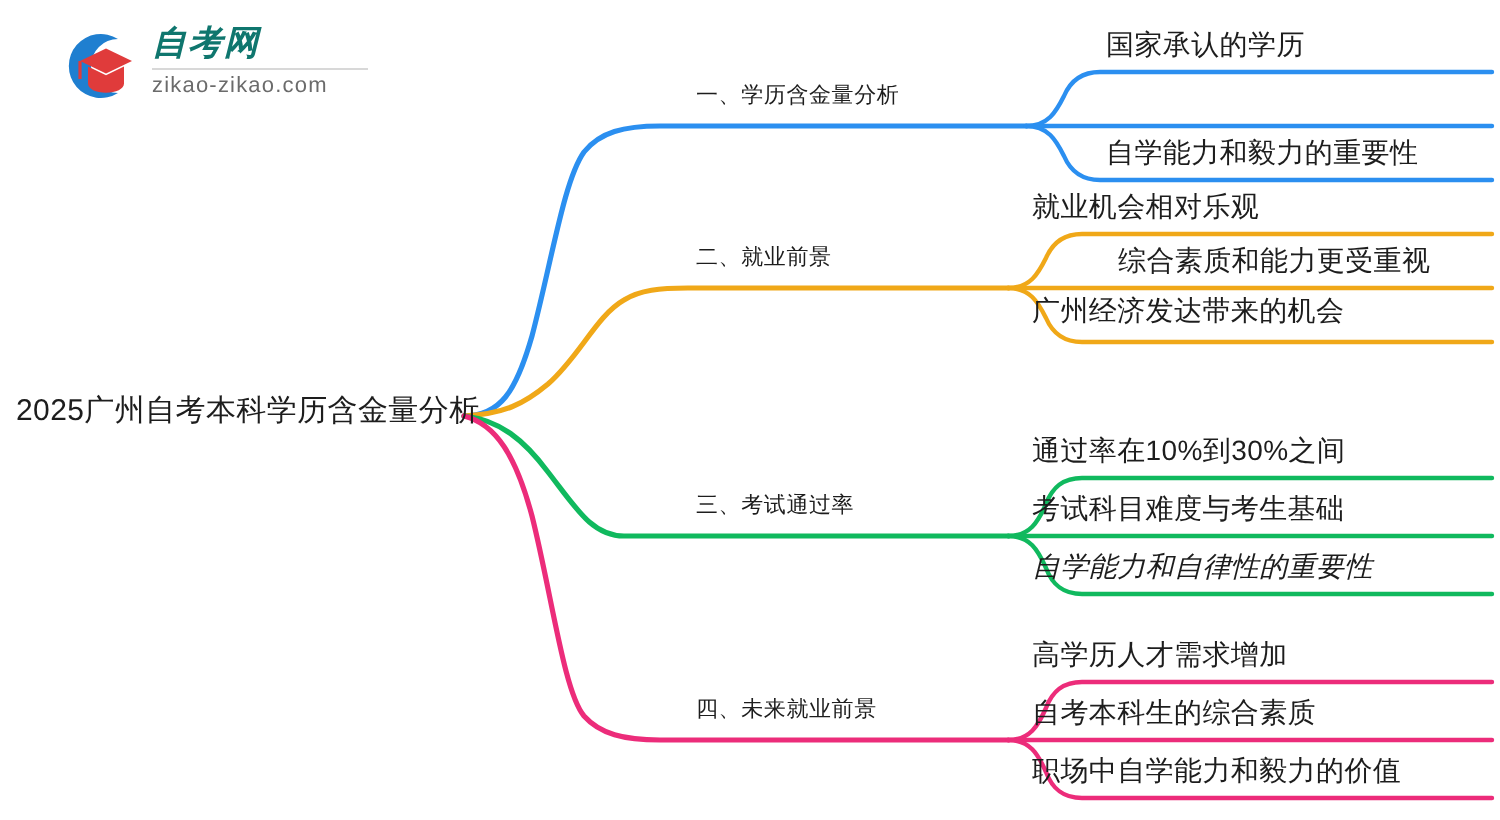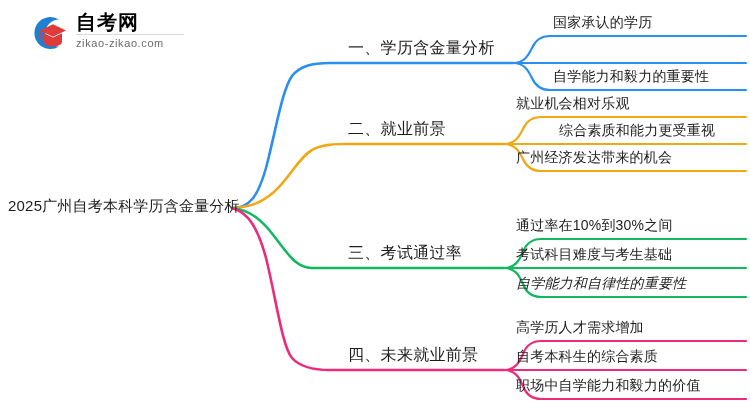--- a/index.html
+++ b/index.html
@@ -42,26 +42,27 @@
     left: 0; top: 2px;
     width: 44px; height: 42px;
   }
   .logo-text-wrap {
     position: absolute;
     left: 48px;
     top: 2px;
     width: 112px;
   }
   .logo-title {
-    font-size: 20px;
+    font-size: 17px;
     font-weight: bold;
-    color: #000000;
+    color: #0f766e;
     letter-spacing: 1px;
     line-height: 20px;
     white-space: nowrap;
+    font-style: italic;
   }
   .logo-rule {
     height: 1px;
     background: #d8d8d8;
     margin: 2px 0 2px 0;
     width: 108px;
   }
   .logo-sub {
     font-size: 11px;
     color: #6b6b6b;
@@ -78,21 +79,21 @@
     font-size: 15px;
     color: #1d1d1d;
     white-space: nowrap;
     letter-spacing: .2px;
     line-height: 20px;
   }
 
   
   .branch-label {
     position: absolute;
-    font-size: 16px;
+    font-size: 11px;
     color: #1d1d1d;
     white-space: nowrap;
     letter-spacing: .3px;
     line-height: 18px;
   }
 
   
   .leaf-label {
     position: absolute;
     font-size: 14px;
@@ -156,21 +157,21 @@
 
   <div class="root-node">2025广州自考本科学历含金量分析</div>
 
   <div class="branch-label" style="left:348px; top:39px;">一、学历含金量分析</div>
   <div class="leaf-label" style="left:553px; top:13px;">国家承认的学历</div>
   <div class="leaf-label" style="left:553px; top:67px;">自学能力和毅力的重要性</div>
 
   <div class="branch-label" style="left:348px; top:120px;">二、就业前景</div>
   <div class="leaf-label" style="left:516px; top:94px;">就业机会相对乐观</div>
   <div class="leaf-label" style="left:516px; top:121px;margin-left:43px;">综合素质和能力更受重视</div>
-  <div class="leaf-label" style="left:516px; top:148px;">广州经济发达带来的机会</div>
+  <div class="leaf-label" style="left:516px; top:148px;font-family:Liberation Mono, monospace;">广州经济发达带来的机会</div>
 
   <div class="branch-label" style="left:348px; top:244px;">三、考试通过率</div>
   <div class="leaf-label" style="left:516px; top:216px;">通过率在10%到30%之间</div>
   <div class="leaf-label" style="left:516px; top:245px;">考试科目难度与考生基础</div>
   <div class="leaf-label" style="left:516px; top:274px;font-style:italic;">自学能力和自律性的重要性</div>
 
   <div class="branch-label" style="left:348px; top:346px;">四、未来就业前景</div>
   <div class="leaf-label" style="left:516px; top:318px;">高学历人才需求增加</div>
   <div class="leaf-label" style="left:516px; top:347px;">自考本科生的综合素质</div>
   <div class="leaf-label" style="left:516px; top:376px;">职场中自学能力和毅力的价值</div>

